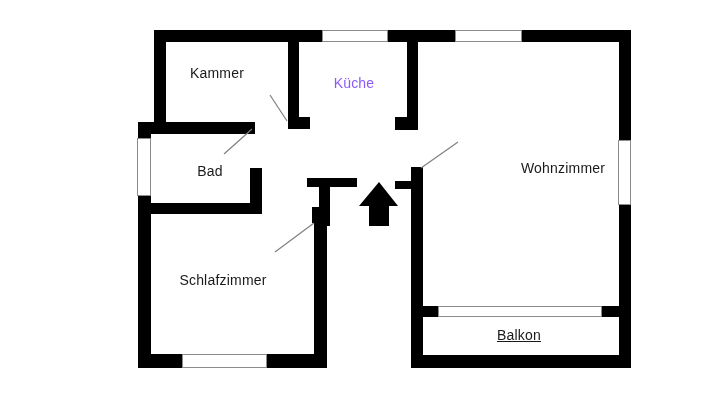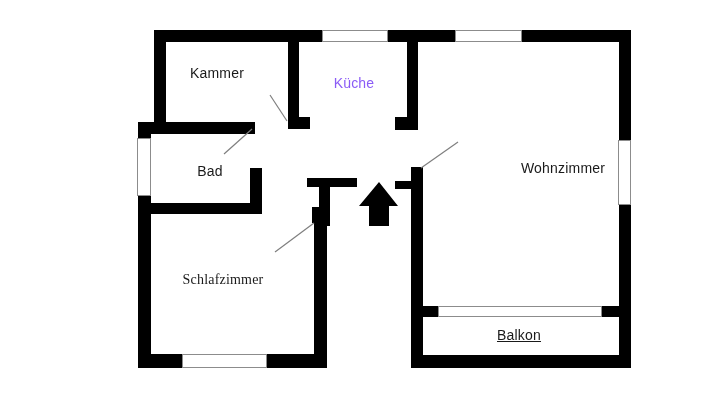--- a/index.html
+++ b/index.html
@@ -82,17 +82,17 @@
       <line x1="270" y1="95" x2="287" y2="121" stroke="#7f7f7f" stroke-width="1.2"></line>
       <line x1="224" y1="154" x2="252" y2="129" stroke="#7f7f7f" stroke-width="1.2"></line>
       <line x1="275" y1="252" x2="314" y2="223" stroke="#7f7f7f" stroke-width="1.2"></line>
       <line x1="421" y1="168" x2="458" y2="142" stroke="#7f7f7f" stroke-width="1.2"></line>
       <polygon points="379,182 359,206 369,206 369,226 389,226 389,206 398,206" fill="#000000"></polygon>
     </svg>
   <div id="labels-layer">
       <span class="room-label" style="left: 217px; top: 73px; color: rgb(26, 26, 26);">Kammer</span>
       <span class="room-label" style="left: 354px; top: 83px; color: #8b5cf6;">Küche</span>
       <span class="room-label" style="left: 210px; top: 171px; color: rgb(26, 26, 26);">Bad</span>
-      <span class="room-label" style="left: 223px; top: 280px; color: rgb(26, 26, 26); font-family: Liberation Serif, serif;">Schlafzimmer</span>
+      <span class="room-label" style="left: 223px; top: 280px; color: rgb(26, 26, 26);">Schlafzimmer</span>
       <span class="room-label" style="left: 543px; top: 168px; color: rgb(26, 26, 26); margin-left: 20px;">Wohnzimmer</span>
       <span class="room-label" style="left: 519px; top: 335px; color: rgb(26, 26, 26); text-decoration: underline;">Balkon</span>
     </div>
 </div>
 
 </body></html>

